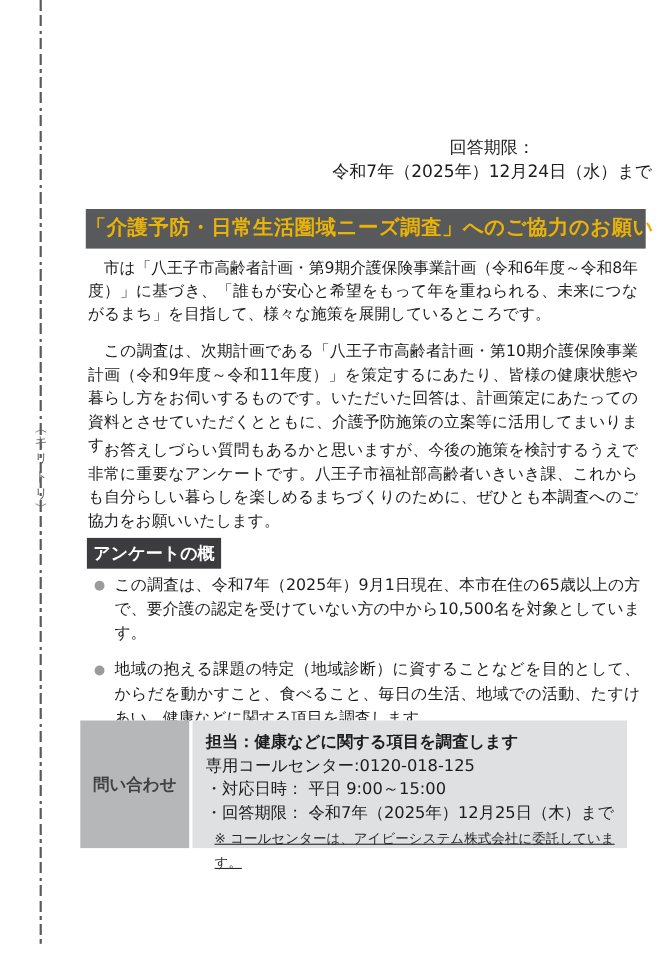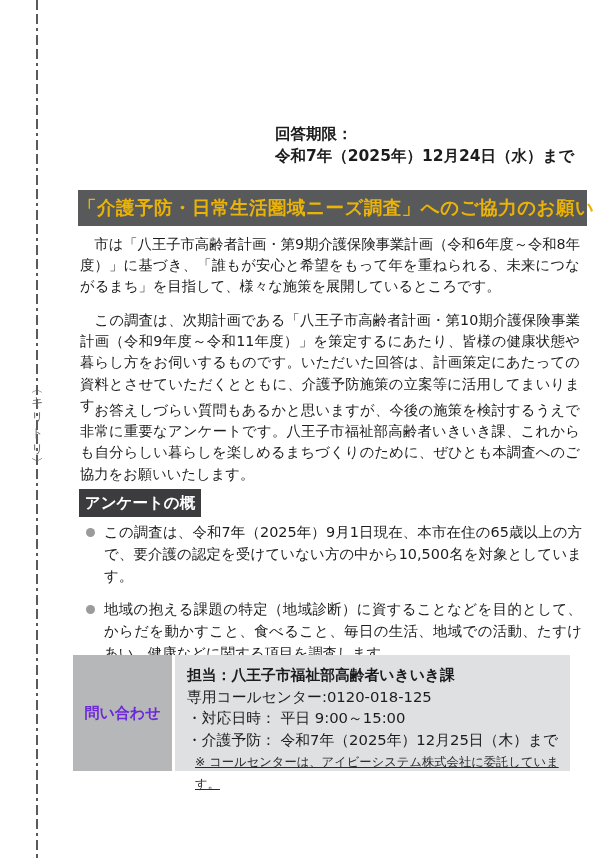--- a/index.html
+++ b/index.html
@@ -24,21 +24,21 @@
       var(--cut-line) 0 10px, transparent 10px 14px,
       var(--cut-line) 14px 24px, transparent 24px 28px,
       var(--cut-line) 28px 31px, transparent 31px 35px);
   }
   .cut-label{
     position:absolute;left:37px;top:386px;transform:translateX(-50%);
     writing-mode:vertical-rl;text-orientation:mixed;
     font-size:12px;color:#666;letter-spacing:2px;background:transparent;
   }
 
-  .deadline{position:absolute;left:275px;top:123px;font-size:15.5px;font-weight:bold;line-height:22px;}
+  .deadline{position:absolute;left:302px;top:123px;font-size:15.5px;font-weight:normal;line-height:22px;text-align:center;}
 
   .title-bar{
     position:absolute;left:78px;top:190px;width:509px;height:36px;
     background:var(--title-bar-bg);color:#eab308;
     font-size:18.5px;font-weight:bold;text-align:center;line-height:36px;
     letter-spacing:0.5px;white-space:nowrap;
   }
 
   .para{position:absolute;left:80px;width:500px;font-size:14.3px;line-height:21.2px;text-align:justify;}
   .p1{top:234px;}
@@ -56,21 +56,21 @@
   .bullets li + li{margin-top:11px;}
   .bullets .dot{
     position:absolute;left:6px;top:7px;width:9px;height:9px;border-radius:50%;
     background:var(--bullet);
   }
 
   .contact{position:absolute;left:73px;top:655px;width:497px;height:116px;display:flex;gap:3px;background:#fff;}
   .contact-label{
     width:99px;flex:0 0 99px;background:var(--contact-label-bg);
     display:flex;align-items:center;justify-content:center;
-    font-size:15px;font-weight:bold;color:#6d28d9;
+    font-size:15px;font-weight:bold;color:#404040;
   }
   .contact-body{
     flex:1;background:var(--contact-body-bg);
     padding:9px 6px 0 12px;font-size:14.8px;line-height:21.5px;
   }
   .contact-body .dept{font-weight:bold;}
   .contact-body .note{font-size:12.3px;padding-left:8px;margin-top:2px;color:#2a2a2a;text-decoration:underline;}
 </style>
 </head>
 <body>
@@ -100,21 +100,21 @@
     </li>
     <li>
       <span class="dot"></span>
       <span>地域の抱える課題の特定（地域診断）に資することなどを目的として、からだを動かすこと、食べること、毎日の生活、地域での活動、たすけあい、健康などに関する項目を調査します。</span>
     </li>
   </ul>
 
   <div class="contact">
     <div class="contact-label">問い合わせ</div>
     <div class="contact-body">
-      <div class="dept">担当：八王子市福祉部高齢者いきいき課</div>
+      <div class="dept">担当：健康などに関する項目を調査します</div>
       <div>専用コールセンター:0120-018-125</div>
       <div>・対応日時： 平日 9:00～15:00</div>
-      <div>・介護予防： 令和7年（2025年）12月25日（木）まで</div>
+      <div>・回答期限： 令和7年（2025年）12月25日（木）まで</div>
       <div class="note">※ コールセンターは、アイビーシステム株式会社に委託しています。</div>
     </div>
   </div>
 
 </div>
 
 </body></html>

